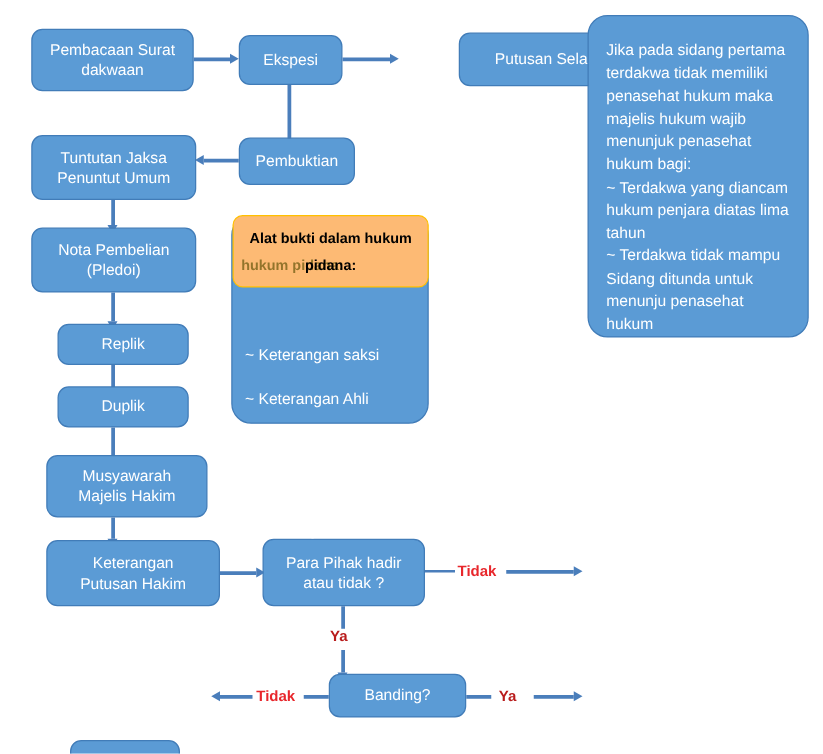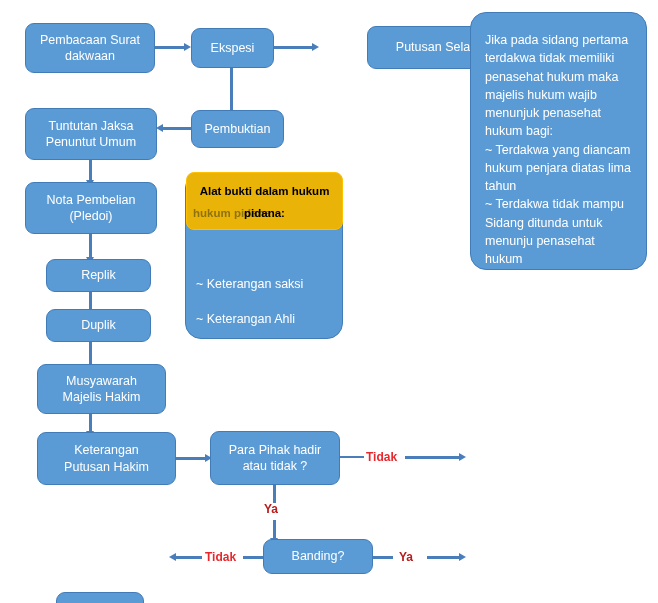--- a/index.html
+++ b/index.html
@@ -42,21 +42,21 @@
     line-height: 1.40;
   }
   .node.paragraph {
     display: block;
     text-align: left;
     padding: 18px 14px 14px 14px;
     line-height: 1.46;
     font-size: 12.5px;
   }
   .node.yellow {
-    background: #eab308;
+    background: #fdba74;
     border: 1px solid #FFC000;
     color: #000000;
     border-radius: 8px;
     z-index: 6;
     font-weight: bold;
     font-size: 11.5px;
     display: block;
     padding: 16px;
   }
   .yellow-line {

